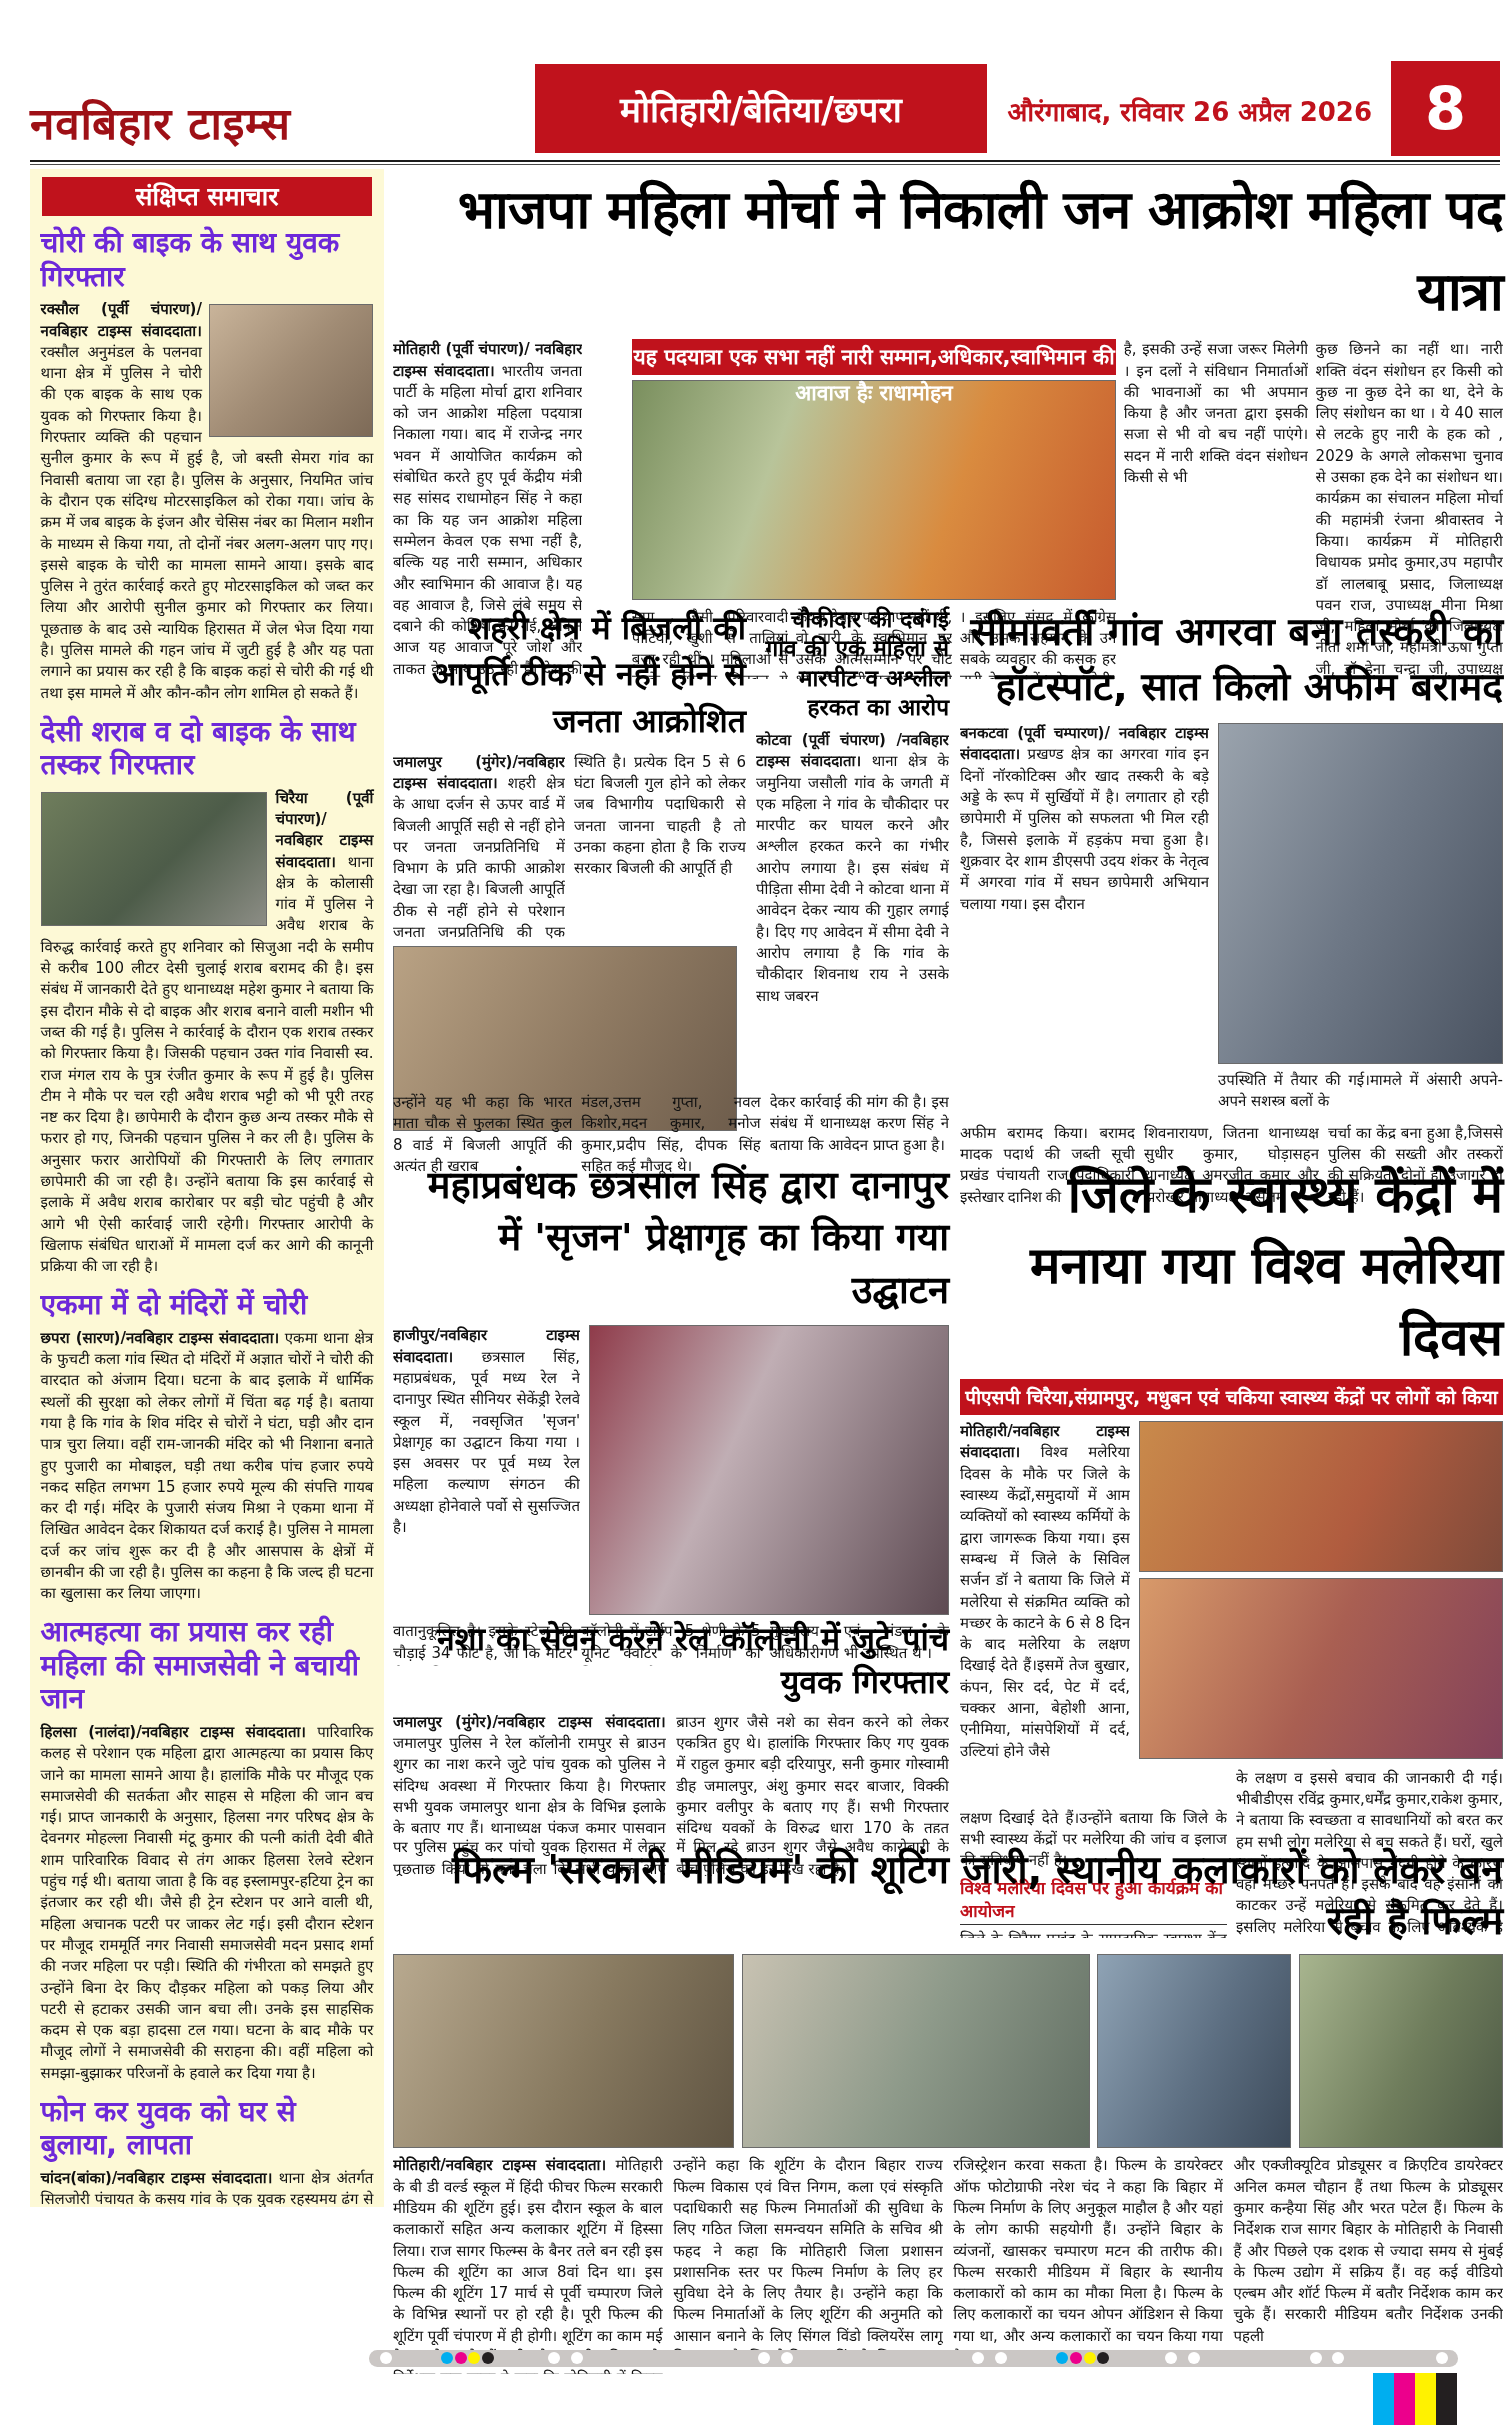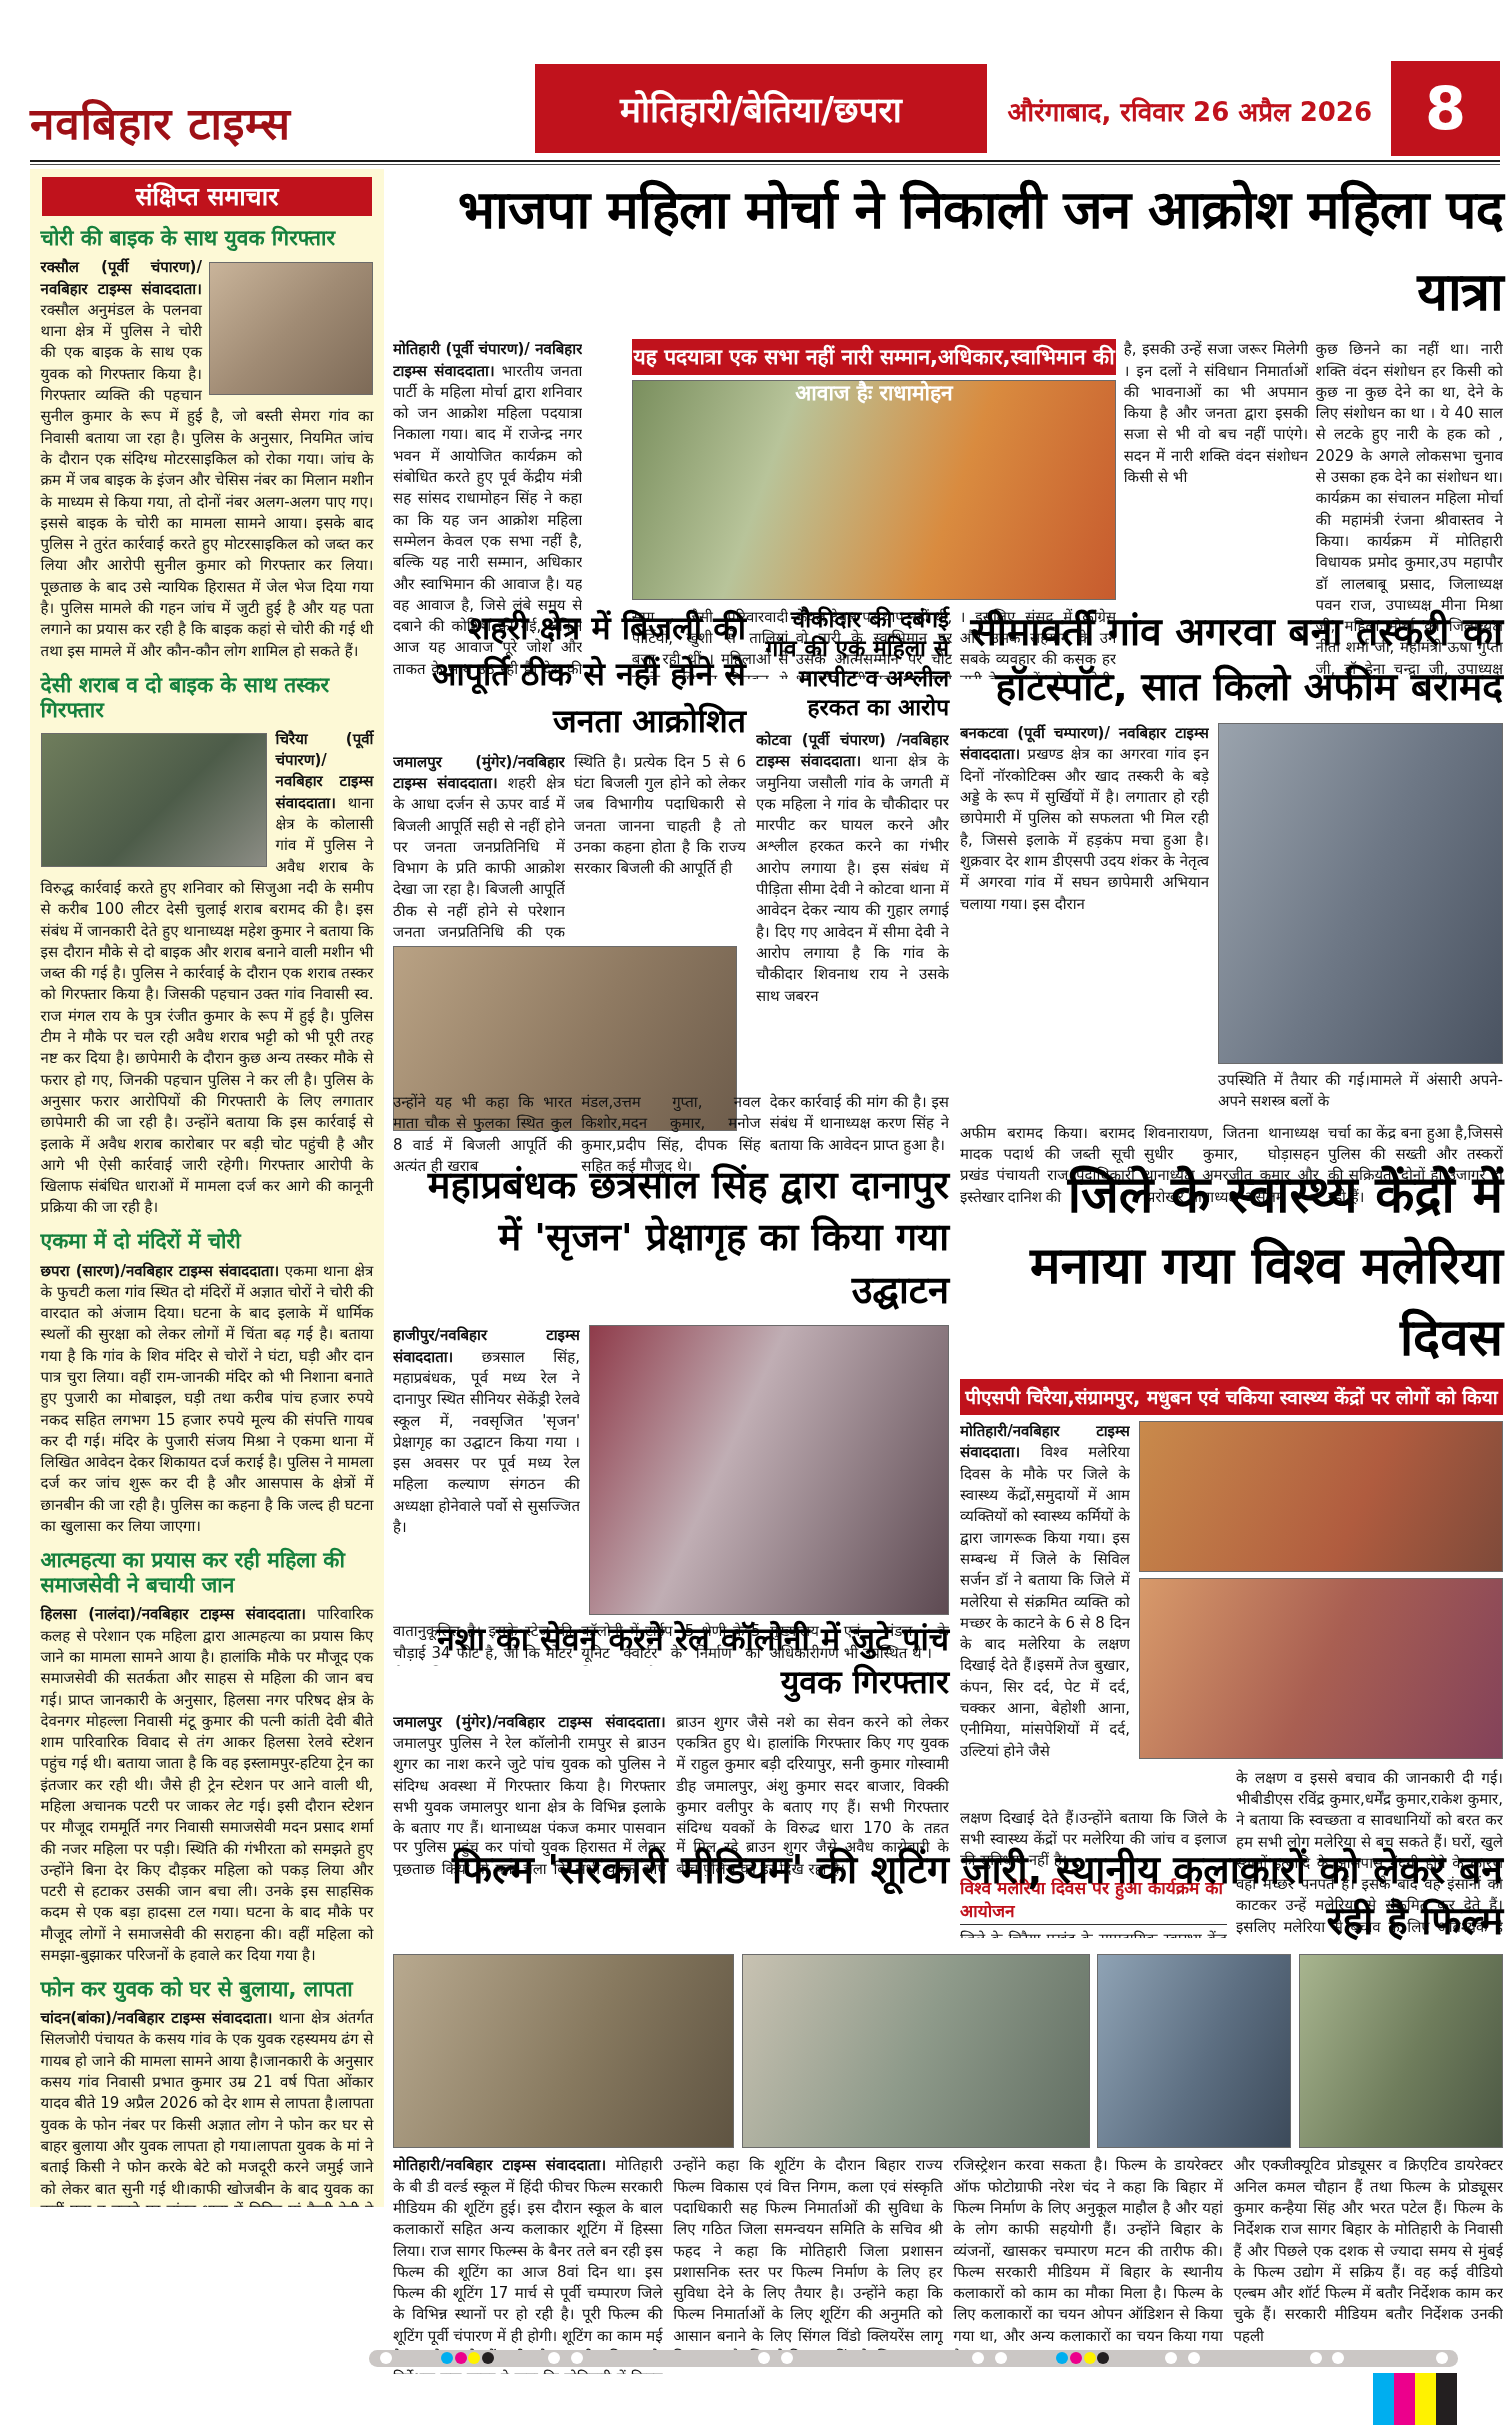--- a/index.html
+++ b/index.html
@@ -18,21 +18,21 @@
   .pageno-box { position:absolute; right:0; top:-3px; width:109px; height:95px; background:#c0121c; color:#fff;
     display:flex; align-items:center; justify-content:center; font-size:59px; font-weight:bold; }
   .rule-a { position:absolute; left:30px; top:160px; width:1470px; height:2.3px; background:#1c1c1c; }
   .rule-b { position:absolute; left:30px; top:164px; width:1470px; height:0.8px; background:#4a4a4a; }
 
   
   .briefs { position:absolute; left:30px; top:169px; width:354px; height:2038px; background:#fdf9d6;
     padding:7.5px 10.6px; overflow:hidden; }
   .briefs-band { background:#c0121c; color:#fff; font-size:25px; font-weight:bold; text-align:center;
     height:39px; line-height:39px; margin:0 1.5px 7.5px 1.5px; }
-  .brief h3 { font-size:21px; line-height:1.2; margin:10.6px 0 6px 0; color:#15803d; }
+  .brief h3 { font-size:28px; line-height:1.2; margin:10.6px 0 6px 0; color:#6d28d9; }
   .brief p { font-size:15px; line-height:1.42; text-align:justify; }
   .dl { font-weight:bold; }
   .ph { border:0.8px solid #6b6b6b; }
   .brief-photo-r { float:right; width:164px; height:133px; margin:4.5px 0 4.5px 7.5px; }
   .brief-photo-l { float:left; width:226px; height:134px; margin:4.5px 9px 4.5px 0; }
 
   
   .main { position:absolute; left:393px; top:169px; width:1110px; height:2186px; }
   .abs { position:absolute; }
   .hl { font-weight:bold; color:#000; text-align:right; }

